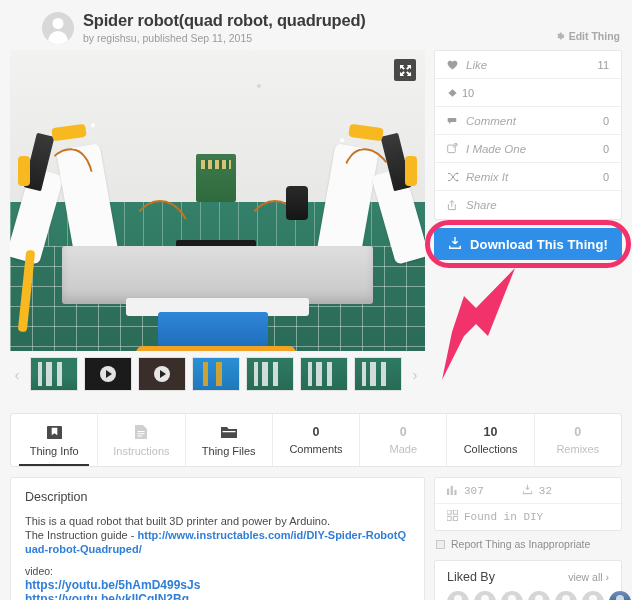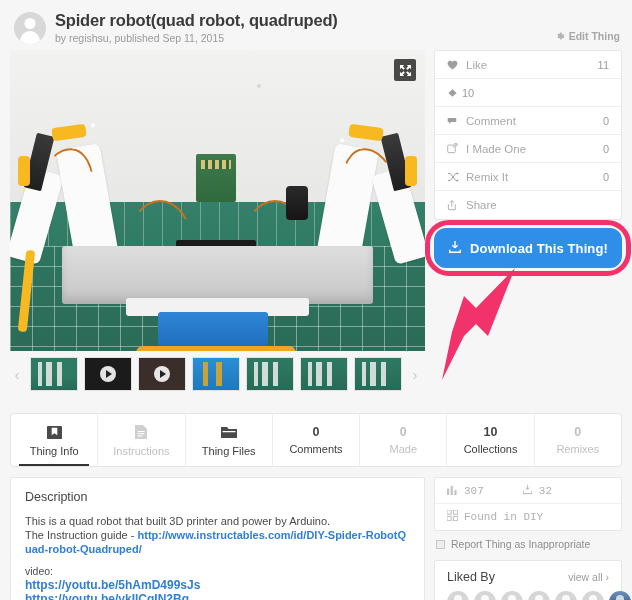--- a/index.html
+++ b/index.html
@@ -5,21 +5,21 @@
   * { box-sizing: border-box; margin: 0; padding: 0; }
   html, body {
     width: 632px; height: 600px;
     background: #f7f7f7;
     font-family: "Liberation Sans", sans-serif;
     overflow: hidden;
   }
   .page { position: relative; width: 632px; height: 600px; background: #f6f6f6; }
 
   
-  .header { display: flex; align-items: flex-end; padding: 10px 10px 6px 14px; background: #f6f6f6; position: relative; }
+  .header { display: flex; align-items: flex-end; padding: 10px 10px 6px 14px; background: #f6f6f6; position: relative; margin-left: 28px; }
   .avatar {
     width: 32px; height: 32px; border-radius: 50%;
     background: #d8d8d8; margin-right: 9px; margin-top: 2px;
     position: relative; overflow: hidden; flex: 0 0 auto;
   }
   .avatar::before {
     content: ""; position: absolute; left: 50%; top: 6px;
     width: 11px; height: 11px; border-radius: 50%;
     background: #fff; transform: translateX(-50%);
   }
@@ -166,27 +166,27 @@
 
   
   .card { background: #fff; border: 1px solid #e7e7e7; }
   .actions { border-radius: 2px; }
   .action-row {
     display: flex; align-items: center; height: 28px; padding: 0 12px;
     border-bottom: 1px solid #efefef; font-size: 11.5px; color: #a9a9a9;
   }
   .action-row:last-child { border-bottom: none; }
   .action-row .ic { width: 15px; flex: 0 0 15px; display: flex; align-items: center; color: #b4b4b4; }
-  .action-row .lbl { flex: 1 1 auto; padding-left: 4px; }
+  .action-row .lbl { flex: 1 1 auto; padding-left: 4px; font-style: italic; }
   .action-row .cnt { font-size: 11px; color: #9d9d9d; }
 
   
   .dl-wrap { position: relative; margin-top: 8px; }
   .dl-btn {
-    position: relative; height: 40px; border-radius: 12px;
+    position: relative; height: 32px; border-radius: 4px;
     background: #2f8fe8; color: #fff; display: flex; align-items: center;
     justify-content: center; gap: 8px; font-size: 13px; font-weight: bold;
     letter-spacing: .1px; z-index: 2;
   }
   .hl-ring {
     position: absolute; left: -9px; right: -9px; top: -8px; bottom: -8px;
     border: 5px solid #f2326a; border-radius: 24px; z-index: 3; pointer-events: none;
   }
   .anno-arrow { position: absolute; left: -22px; top: 16px; z-index: 4; pointer-events: none; }
 

